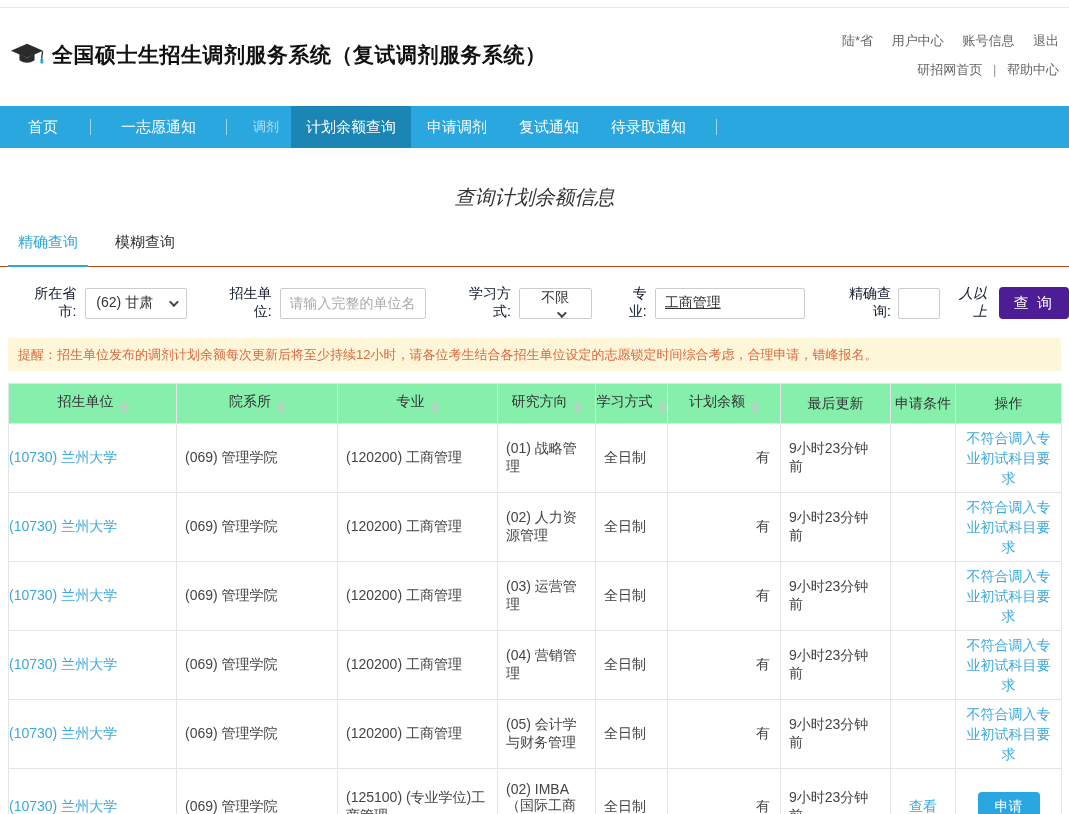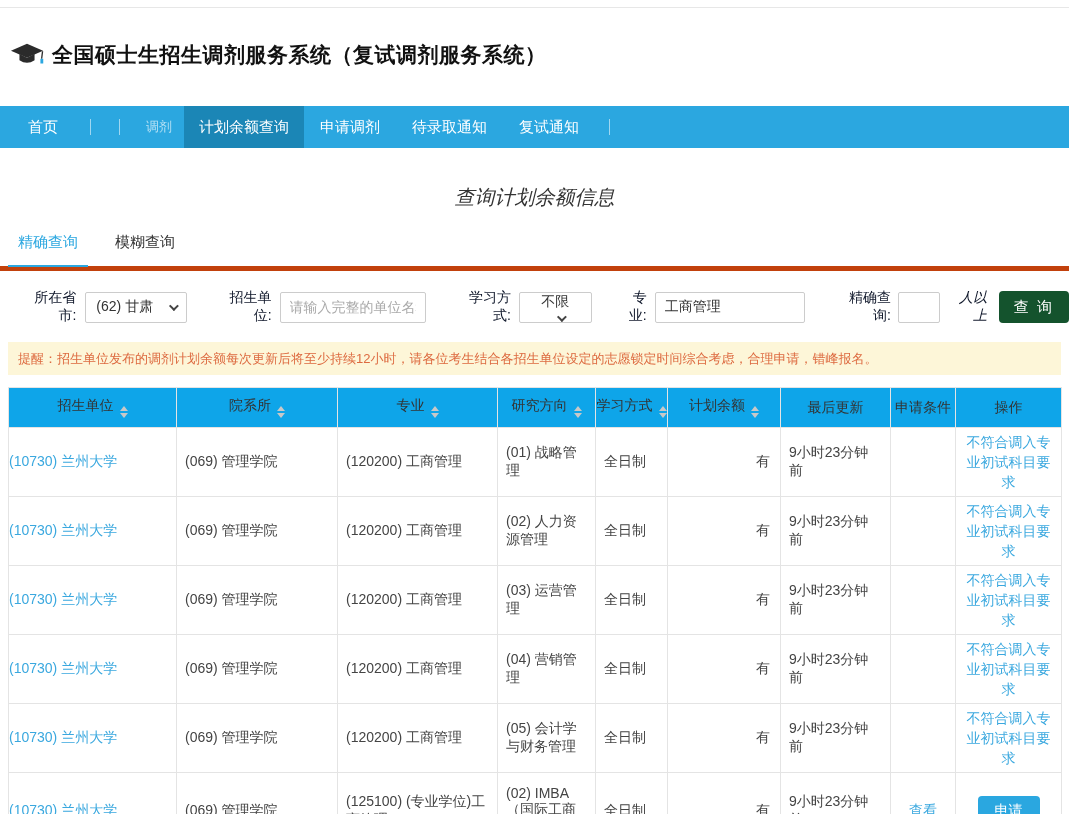--- a/index.html
+++ b/index.html
@@ -22,55 +22,55 @@
   
   .nav { height:42px; background:#2ba7e0; display:flex; align-items:stretch; }
   .nav .item { display:flex; align-items:center; padding:0 16px; color:#fff; font-size:15px; cursor:pointer; }
   .nav .item.first { margin-left:10px; padding:10px 18px; }
   .nav .item.muted { font-size:13px; color:rgba(255,255,255,.65); padding:0 12px; }
   .nav .item.active { background:#1b86b6; padding:0 15px; }
   .nav .vsep { width:1px; height:16px; background:rgba(255,255,255,.55); align-self:center; margin:0 14px; }
 
   
   .page-title { margin-top:36px; text-align:center; font-size:20px; color:#333;font-style:italic; }
-  .tabs { margin-top:22px; border-bottom:5px solid #c2410c; padding-left:8px; display:flex; }
+  .tabs { margin-top:22px; border-bottom:1px solid #c2410c; padding-left:8px; display:flex; }
   .tab { font-size:15px; padding:0 10px 13px 10px; cursor:pointer; color:#333; }
   .tab + .tab { margin-left:17px; }
   .tab.active { color:#2ba7e0; border-bottom:2px solid #2ba7e0; margin-bottom:-1px; }
 
   
   .filters { margin-top:18px; padding-left:18px; display:flex; align-items:center; font-size:14px; }
   .filters label { color:#0f172a;text-align:right; }
   .ctl { border:1px solid #ccc; border-radius:2px; height:31px; background:#fff; }
   .select { display:flex; align-items:center; justify-content:space-between; padding:0 10px; cursor:pointer; }
   .select .chev { width:7px; height:7px; border-right:2px solid #444; border-bottom:2px solid #444;
                   transform:rotate(45deg) translateY(-2px); margin-left:10px; }
   input.ctl { padding:0 9px; font-size:14px; color:#333; font-family:inherit; }
   input.ctl::placeholder { color:#aaa; }
   .sel-province { width:104px; margin-left:9px; }
   .lbl-unit { margin-left:26px; }
   .inp-unit { width:146px; margin-left:8px; }
   .lbl-mode { margin-left:27px; }
   .sel-mode { width:74px; margin-left:8px;flex-direction:column; }
   .lbl-major { margin-left:24px; }
-  .inp-major { width:150px; margin-left:8px; }
+  .inp-major { width:150px; margin-left:8px;text-decoration:underline; }
   .lbl-quota { margin-left:28px; }
   .inp-quota { width:42px; margin-left:7px; }
   .lbl-suffix { margin-left:6px;font-style:italic; }
-  .btn-search { margin-left:12px; width:72px; height:32px; background:#14532d; color:#fff; border:none;
+  .btn-search { margin-left:12px; width:72px; height:32px; background:#4c1d95; color:#fff; border:none;
                 border-radius:4px; font-size:15px; cursor:pointer; font-family:inherit; letter-spacing:2px; }
 
   
   .notice { margin:17px 8px 0 8px; background:#fdf6d8; height:33px; line-height:33px;
             font-size:13px; color:#dd6a40; padding-left:10px; white-space:nowrap; overflow:hidden; }
 
   
   table { margin:12px 8px 0 8px; width:1053px; table-layout:fixed; border-collapse:collapse; font-size:14px; }
   th, td { border:1px solid #e4e4e4; vertical-align:middle; }
-  thead th { height:40px; background:#0ea5e9; font-weight:normal; color:#333; text-align:center; }
+  thead th { height:40px; background:#86efac; font-weight:normal; color:#333; text-align:center; }
   td { color:#444; padding:4px 8px; }
   td.c-unit { padding-left:0; }
   td.c-unit a { color:#3aa8df; text-decoration:none; cursor:pointer; }
   td.c-quota { text-align:right; padding-right:10px; }
   td.c-cond, td.c-act { text-align:center; }
   td.c-cond a { color:#3aa8df; text-decoration:none; cursor:pointer; }
   .note { color:#3aa8df; line-height:20px; display:inline-block; }
   .btn-apply { width:62px; height:30px; background:#2aa7e0; color:#fff; border:none; border-radius:4px;
                font-size:14px; cursor:pointer; font-family:inherit; }
   tr.r0 td{height:43px} tr.r1 td{height:54px} tr.r2 td{height:43px} tr.r3 td{height:41px}
@@ -88,31 +88,45 @@
 <div class="header">
   <div class="brand">
     <svg width="34" height="26" viewBox="0 0 36 26">
       <polygon points="18,1 35,8.5 18,16 1,8.5" fill="#2b2b2b"></polygon>
       <path d="M10 12 L10 18.5 Q18 24 26 18.5 L26 12 L18 16 Z" fill="#2b2b2b"></path>
       <path d="M34.5 9 L33.5 17" stroke="#2b2b2b" stroke-width="1.4" fill="none"></path>
       <rect x="32.2" y="17" width="3" height="5" fill="#2ba7e0"></rect>
     </svg>
     <span class="brand-title">全国硕士生招生调剂服务系统（复试调剂服务系统）</span>
   </div>
+  <div class="userbar">
+    <div class="row1">
+      <span style="margin-left:0">陆*省</span>
+      <a>用户中心</a>
+      <a>账号信息</a>
+      <a>退出</a>
+    </div>
+    <div class="row2">
+      <a>研招网首页</a>
+      <span class="sep2">|</span>
+      <a>帮助中心</a>
+    </div>
+  </div>
 </div>
 
 <div class="nav">
   <div class="item first">首页</div>
   <div class="vsep"></div>
+  <div class="item">一志愿通知</div>
   <div class="vsep"></div>
   <div class="item muted">调剂</div>
   <div class="item active">计划余额查询</div>
   <div class="item">申请调剂</div>
+  <div class="item">复试通知</div>
   <div class="item">待录取通知</div>
-  <div class="item">复试通知</div>
   <div class="vsep"></div>
 </div>
 
 <div class="page-title">查询计划余额信息</div>
 
 <div class="tabs">
   <div class="tab active">精确查询</div>
   <div class="tab">模糊查询</div>
 </div>
 

